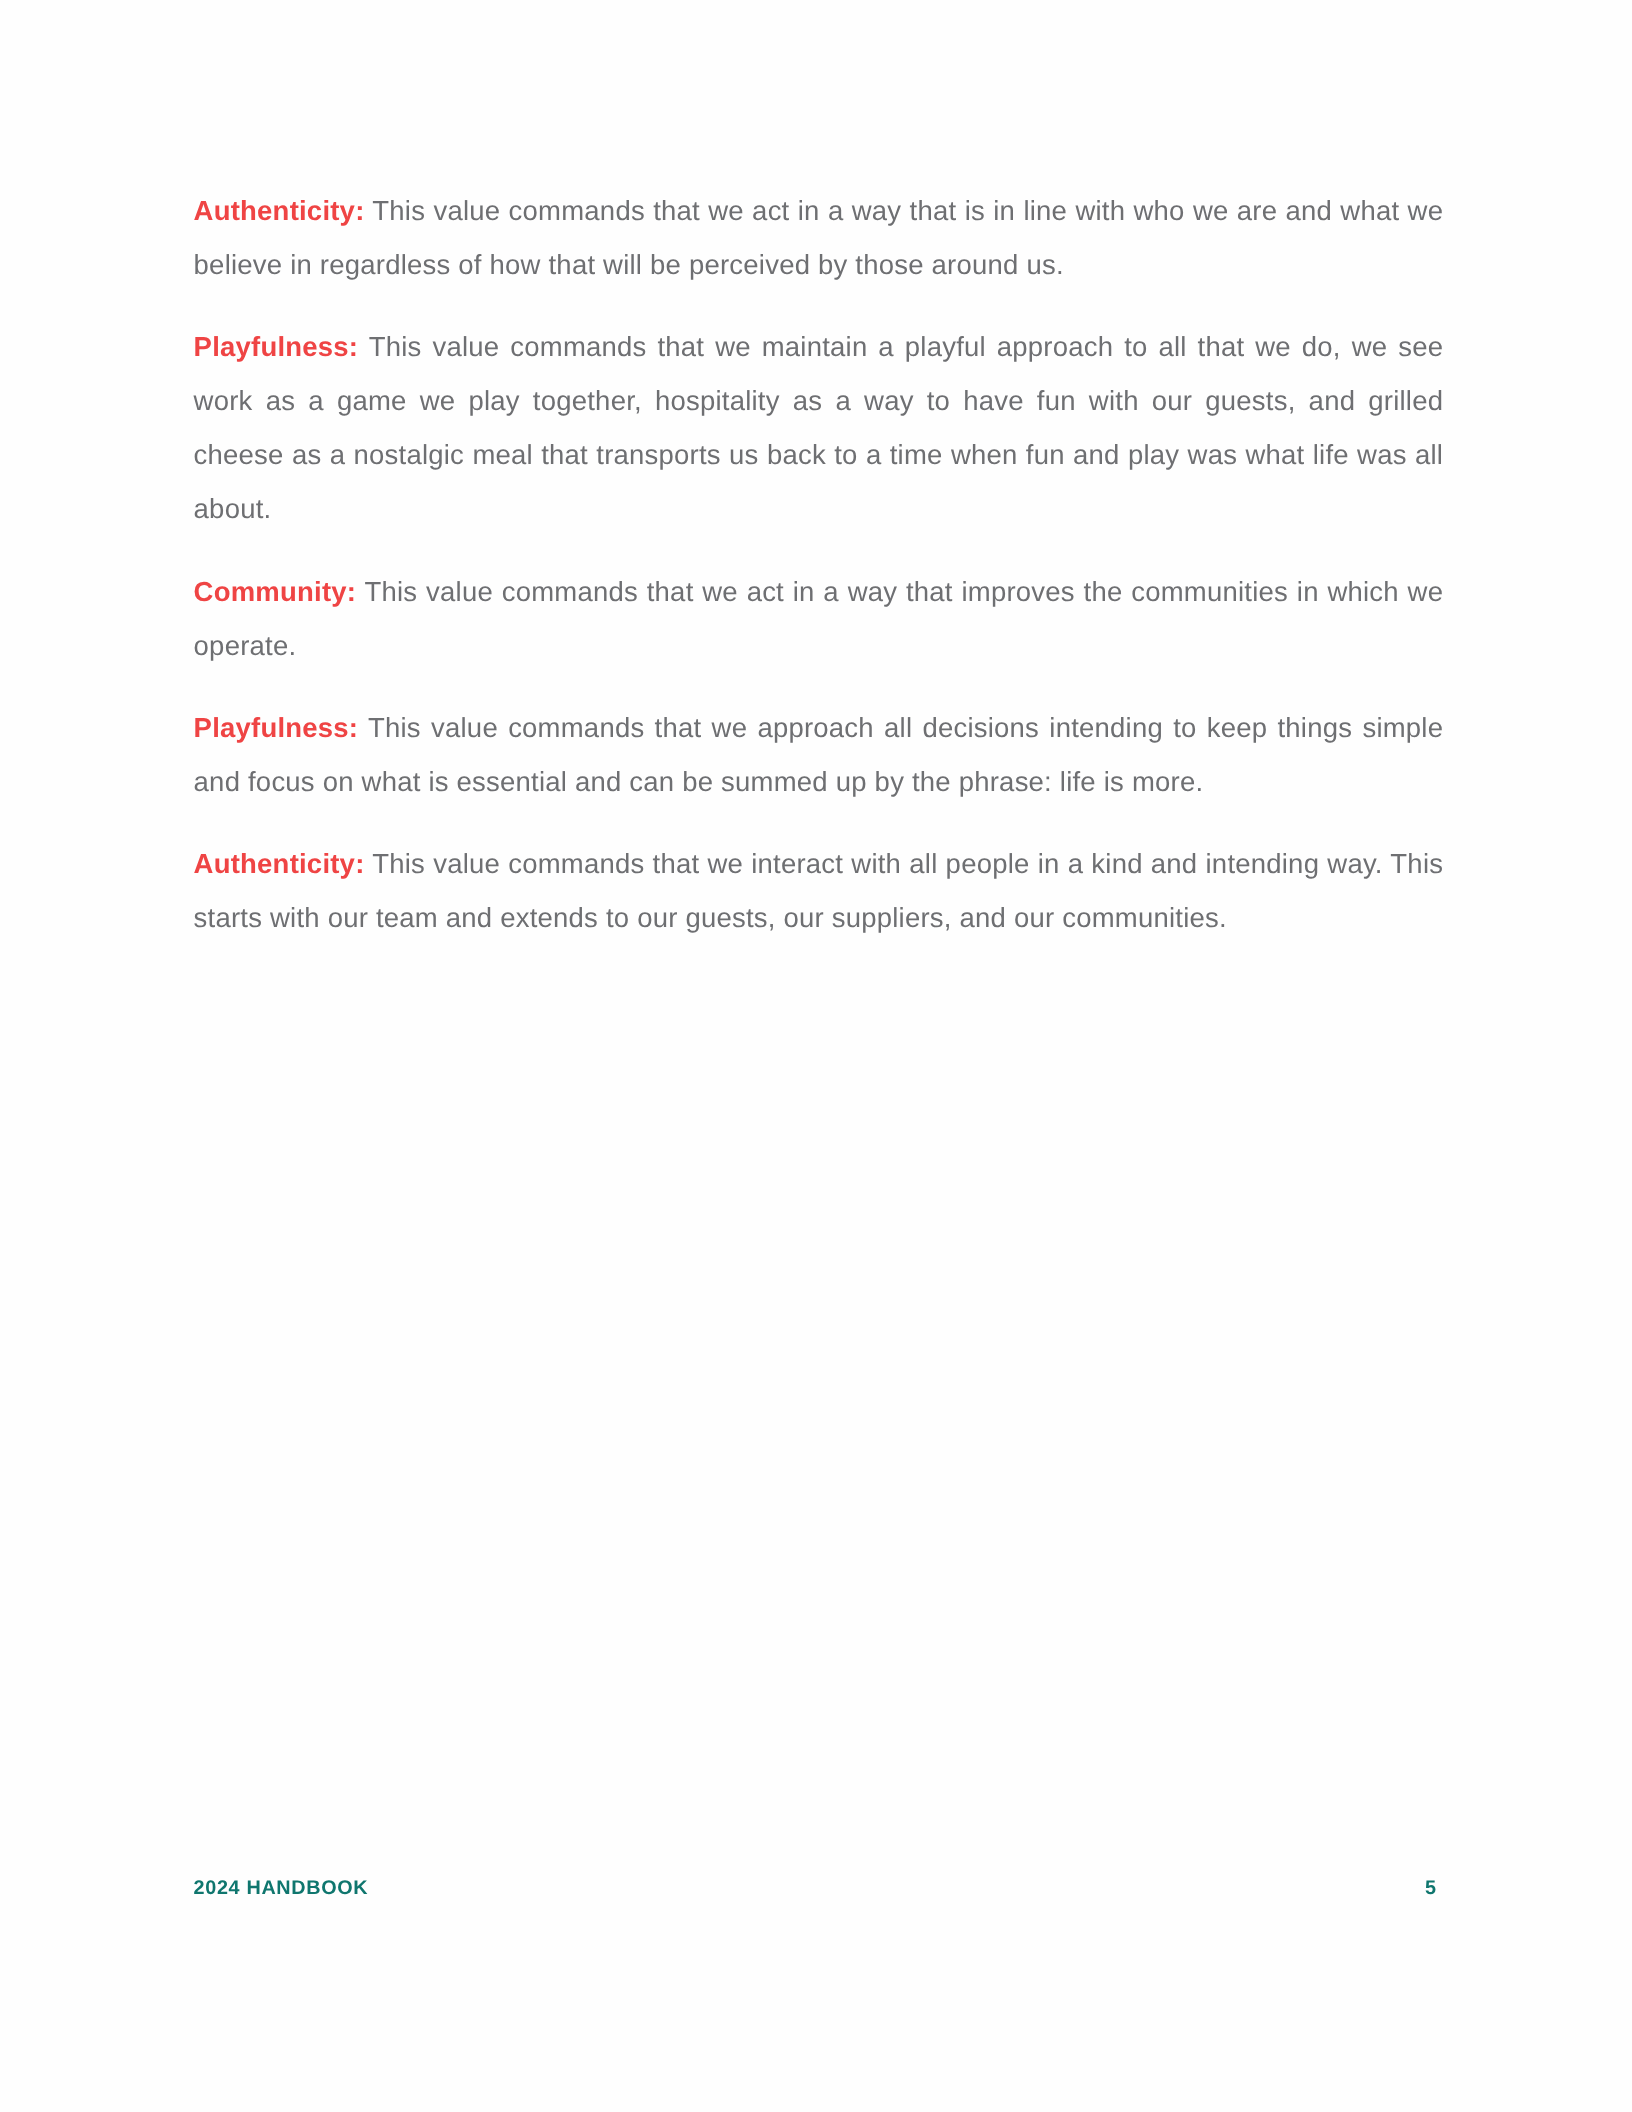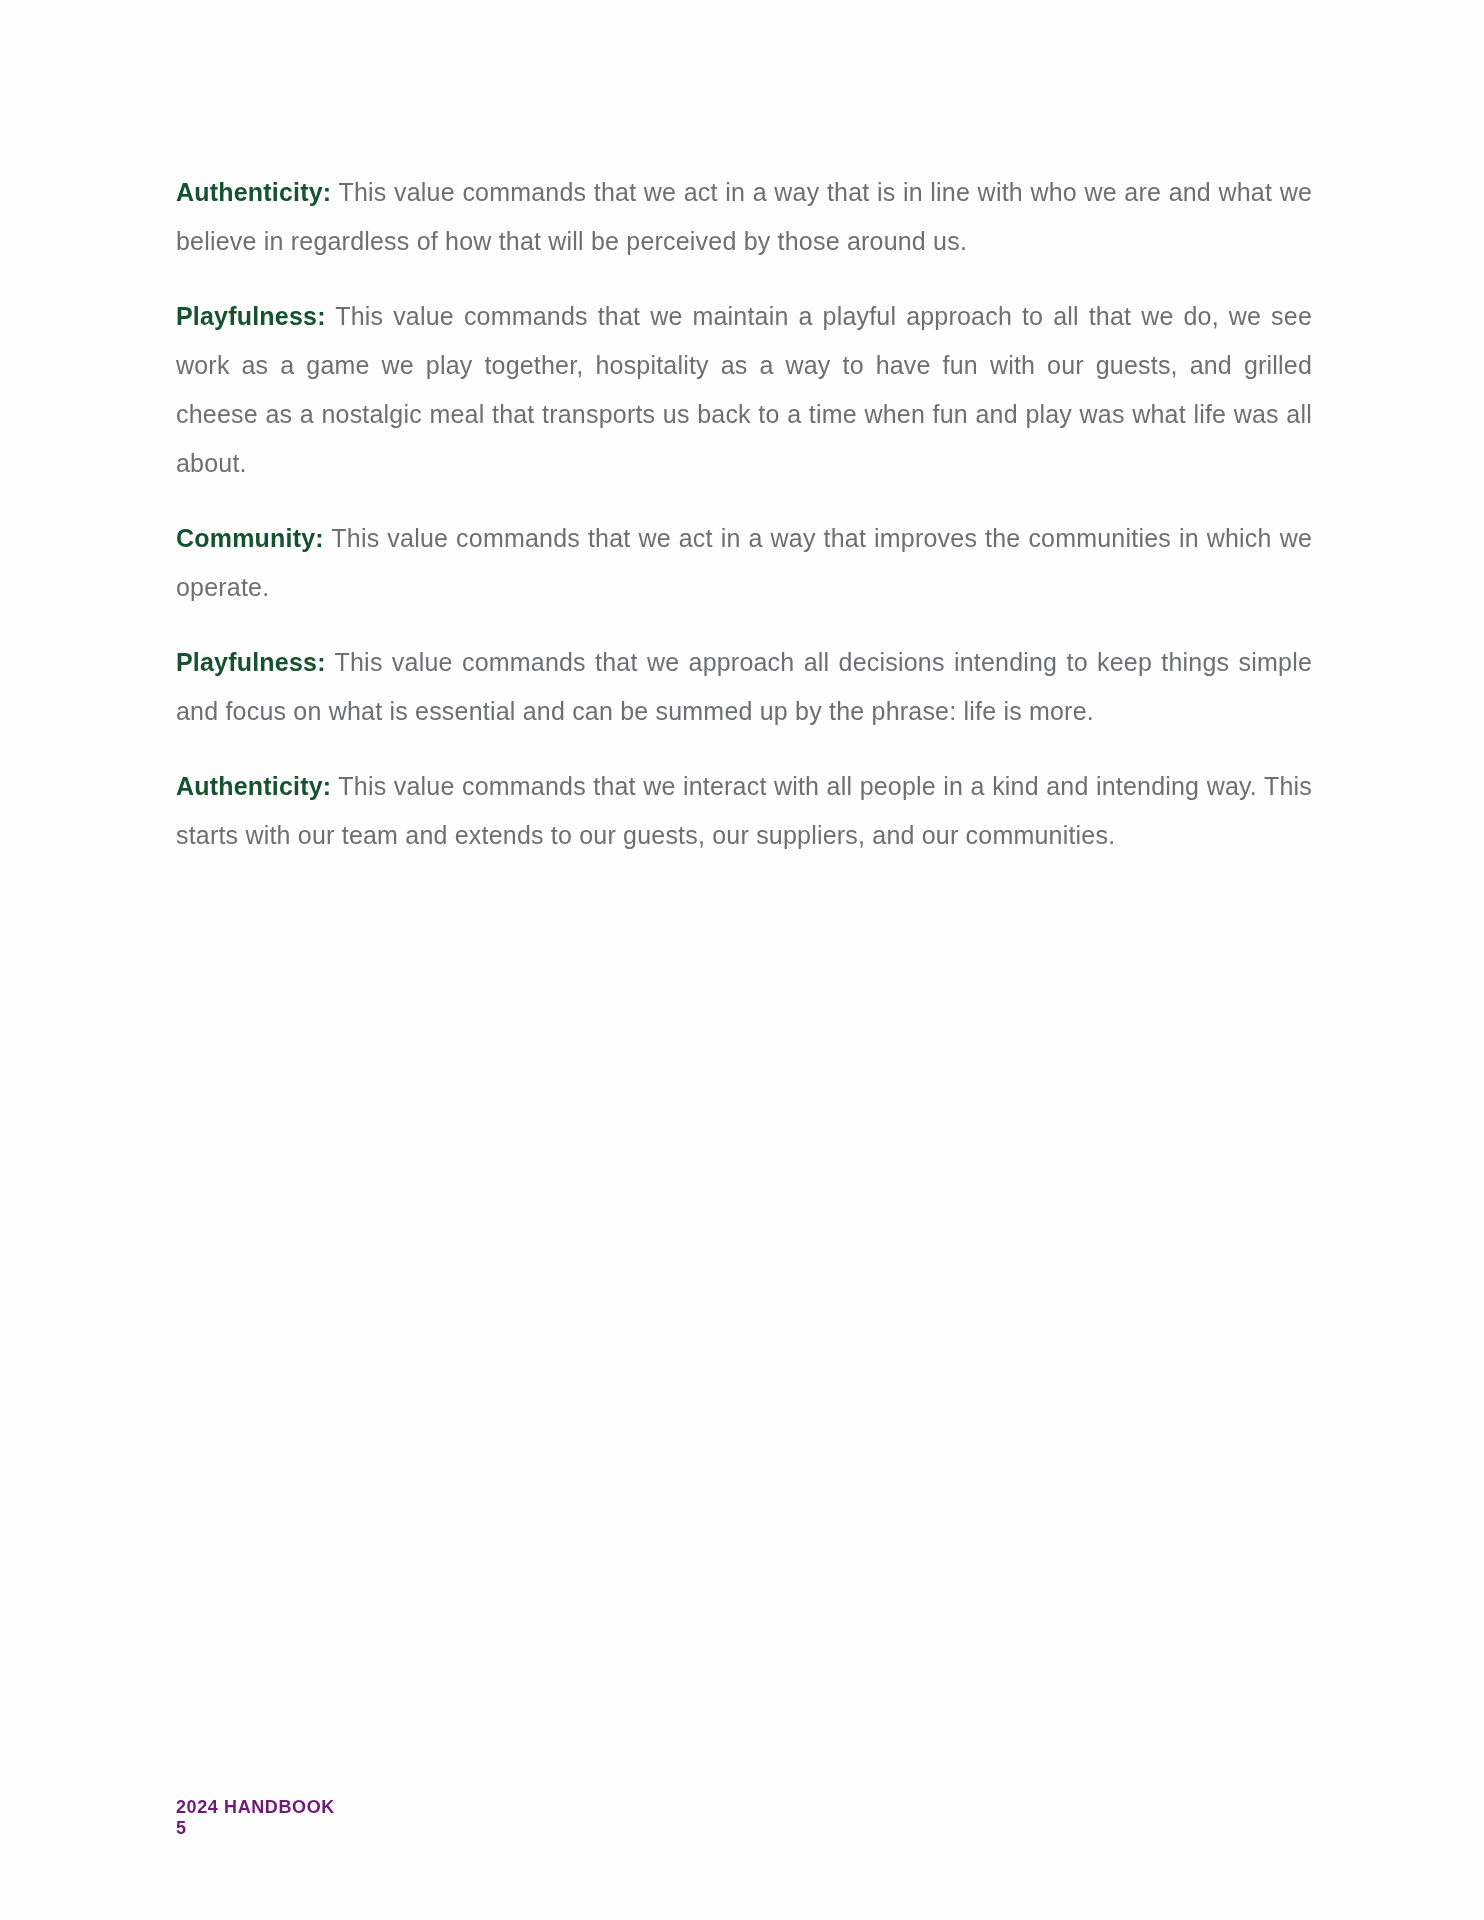--- a/index.html
+++ b/index.html
@@ -23,36 +23,35 @@
   }
   .para {
     margin: 0 0 26px 0;
     font-size: 25px;
     line-height: 49px;
     color: #6e6f72;
     text-align: justify;
     letter-spacing: 0.2px;
   }
   .term {
-    color: #14532d;
+    color: #ef4444;
     font-weight: bold;
   }
   .footer {
     position: absolute;
     left: 176px;
     width: 1130px;
-    top: 1797px;
+    top: 1706px;
     display: flex;
     justify-content: space-between;
     align-items: baseline;
-    color: #701a75;
+    color: #0f766e;
     font-size: 18px;
     font-weight: bold;
     letter-spacing: 0.6px;
-    flex-direction: column;
   }
 </style>
 </head>
 <body>
 
 <div class="page">
 
   <main class="content">
     <div id="paragraphs">
   <p class="para"><strong class="term">Authenticity:</strong> <span>This value commands that we act in a way that is in line with who we are and what we believe in regardless of how that will be perceived by those around us.</span></p>

